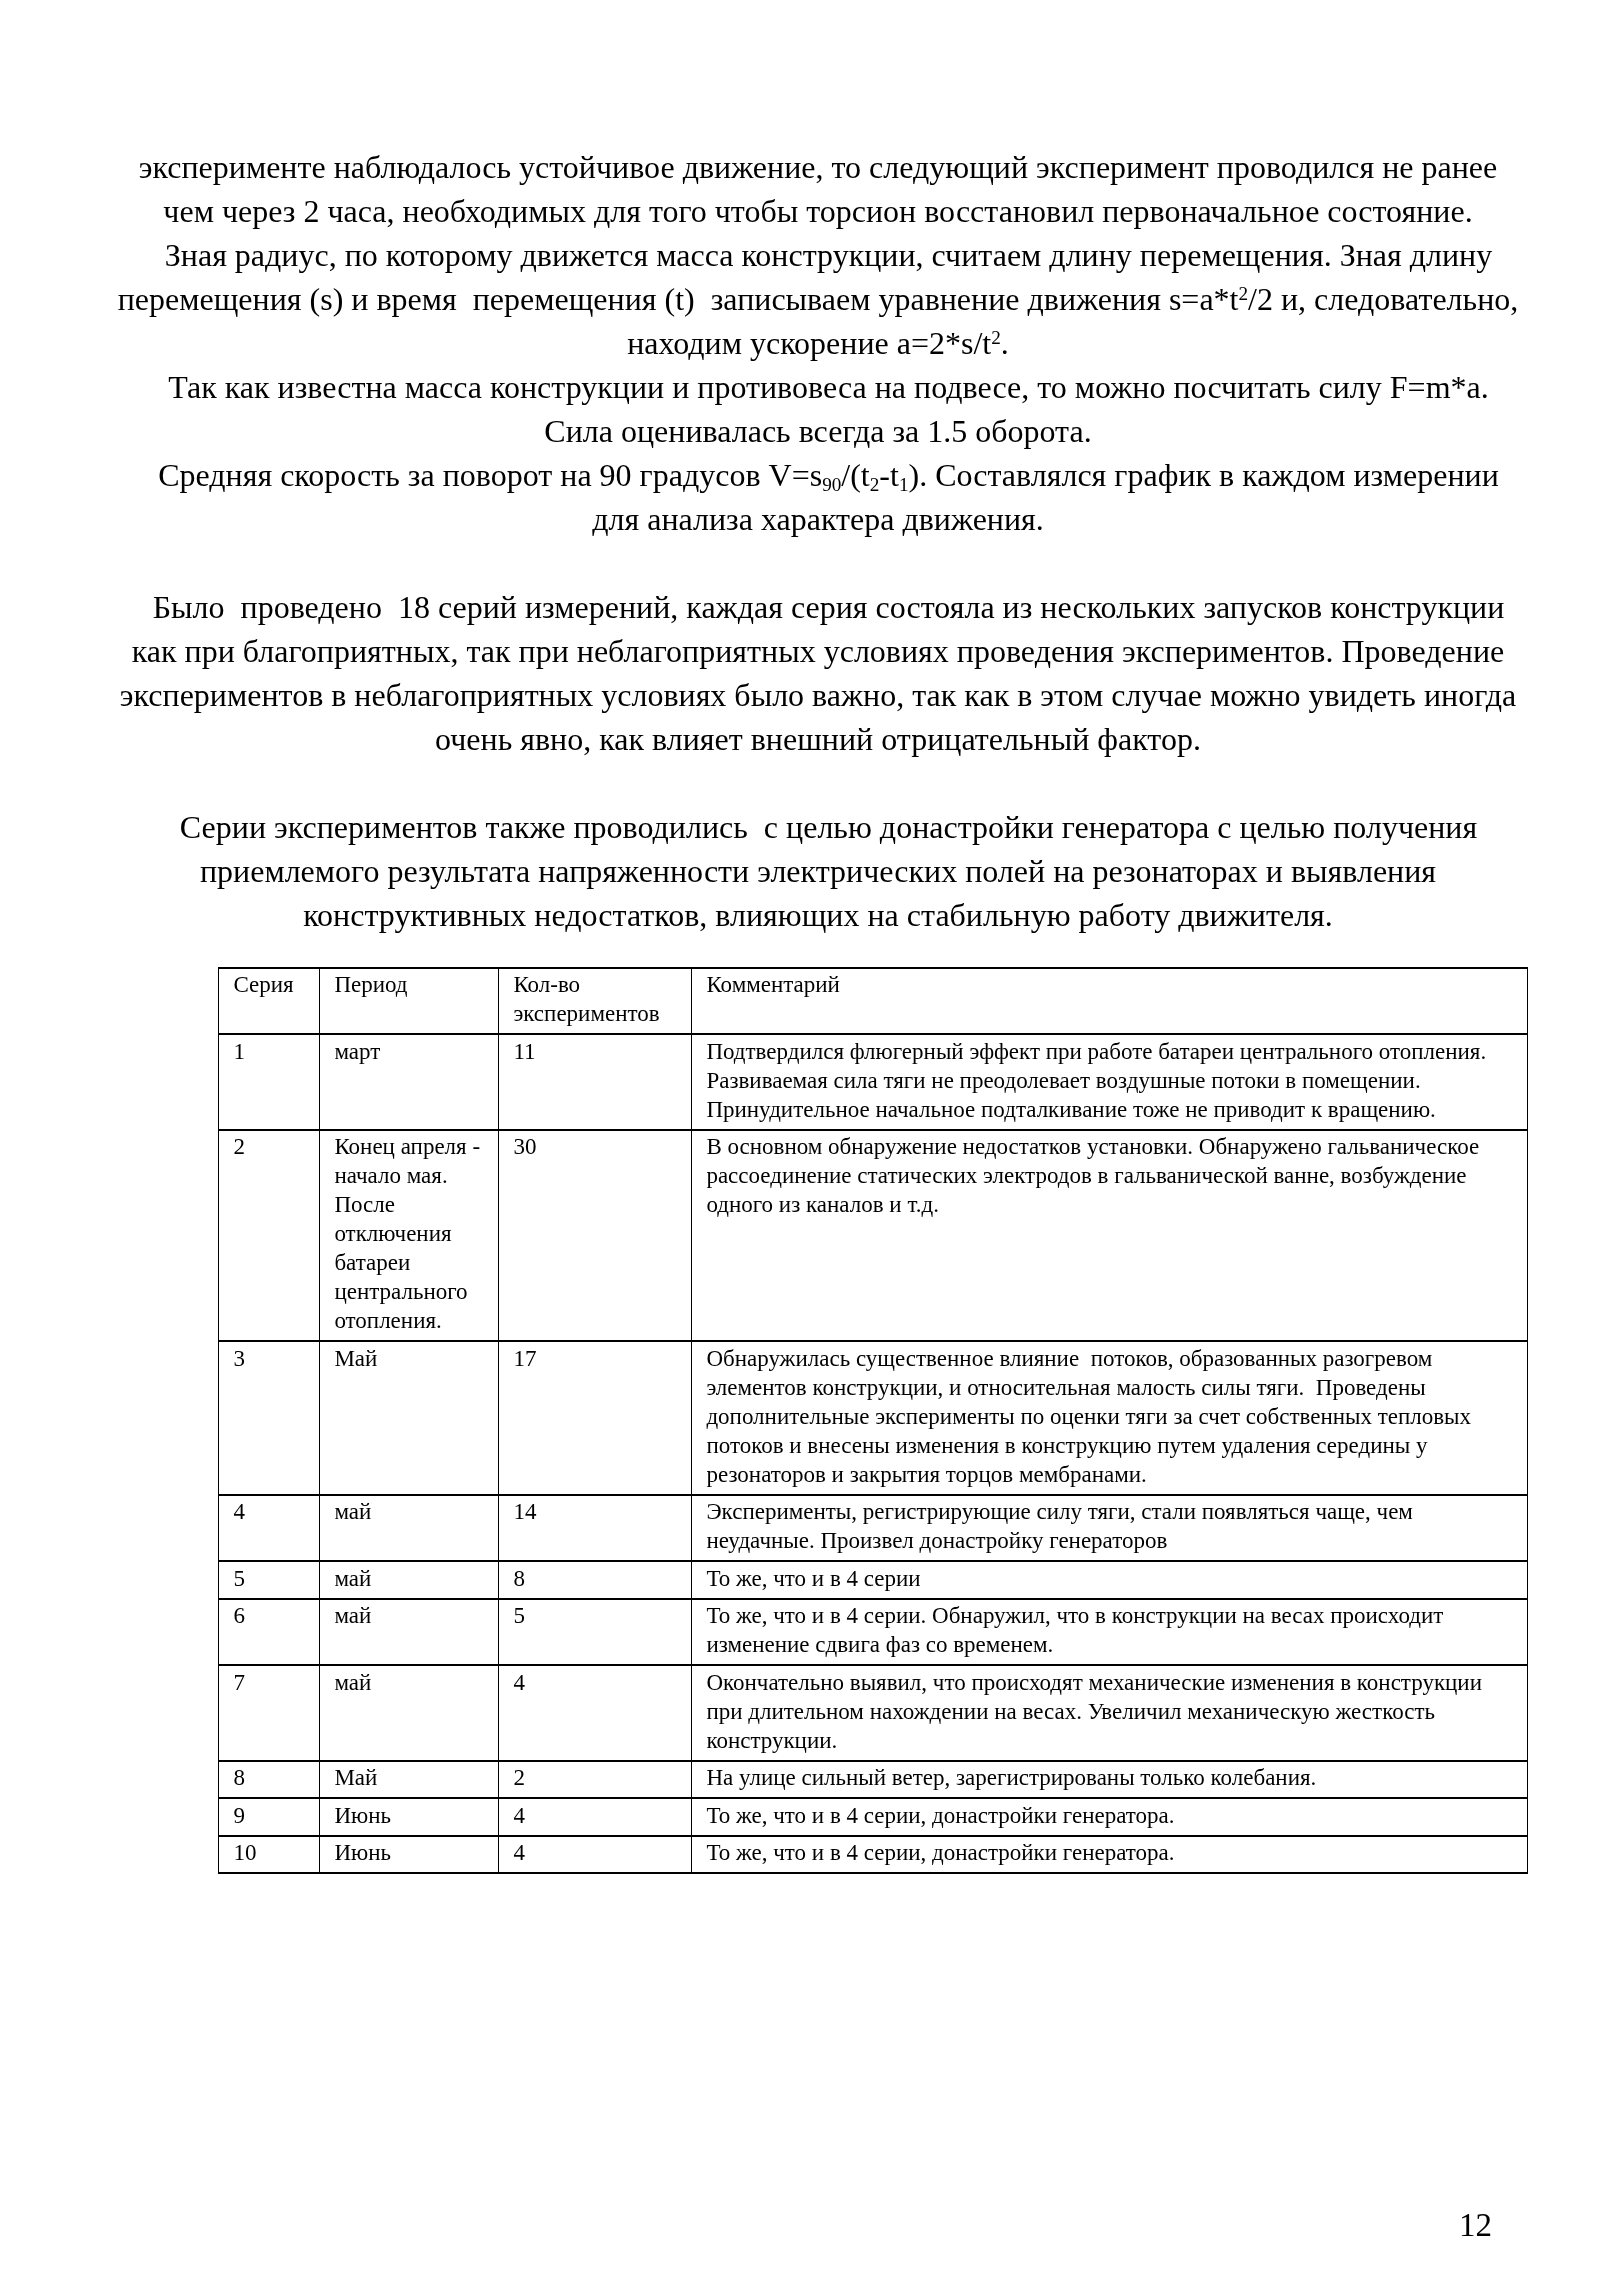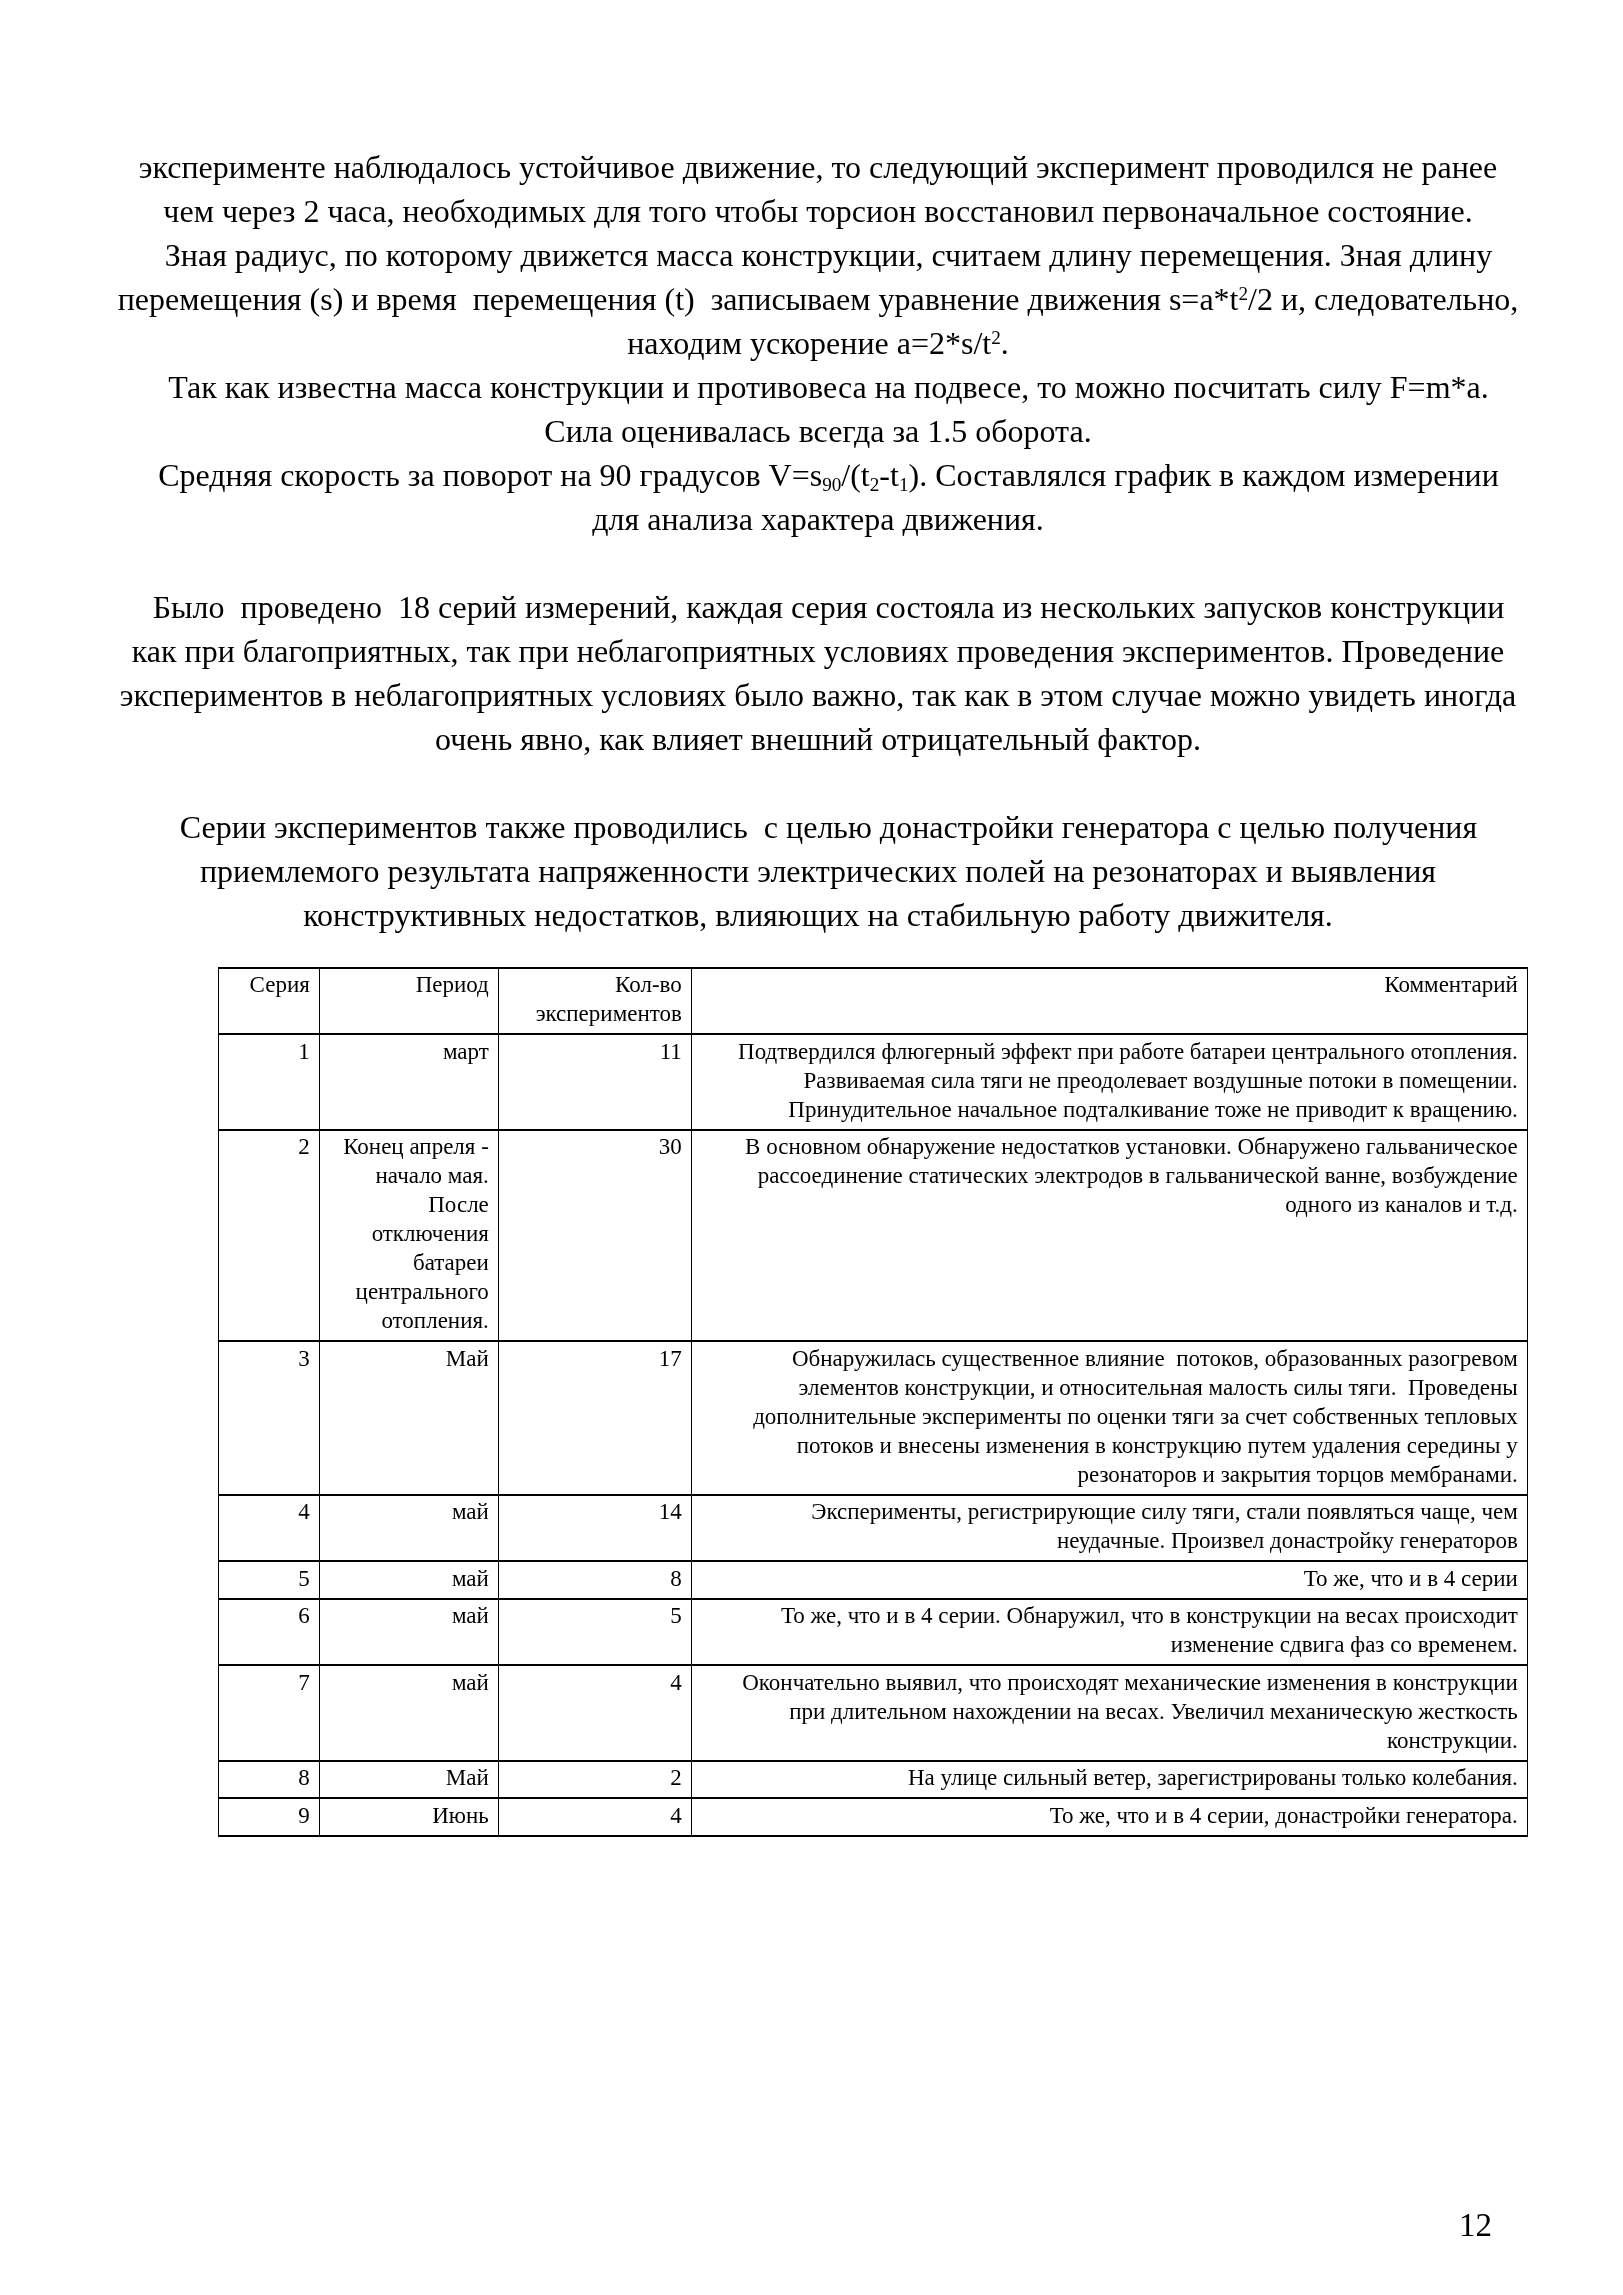--- a/index.html
+++ b/index.html
@@ -31,21 +31,21 @@
     border-collapse:collapse;
     table-layout:fixed;
     margin-left:102px; margin-top:30px;
     width:1310px;
   }
   table.series th, table.series td {
     border:1.3px solid #000;
     border-top-width:2px; border-bottom-width:2px;
     font-size:23px; line-height:29px;
     font-weight:normal;
-    text-align:right; vertical-align:top;
+    text-align:left; vertical-align:top;
     padding:1.3px 9.2px 5.2px 14.4px;
     white-space:pre-wrap;
     overflow:hidden;
   }
   .page-number {
     position:absolute; left:1459px; top:2207px;
     font-size:33px; line-height:37px;
   }
 </style>
 </head>
@@ -124,18 +124,24 @@
           <td>Май</td>
           <td>2</td>
           <td>На улице сильный ветер, зарегистрированы только колебания.</td>
         </tr>
         <tr>
           <td>9</td>
           <td>Июнь</td>
           <td>4</td>
           <td>То же, что и в 4 серии, донастройки генератора.</td>
         </tr>
+        <tr>
+          <td>10</td>
+          <td>Июнь</td>
+          <td>4</td>
+          <td>То же, что и в 4 серии, донастройки генератора.</td>
+        </tr>
       </tbody>
   </table>
 </div>
 
 <div class="page-number">12</div>
 
 
 </body></html>

